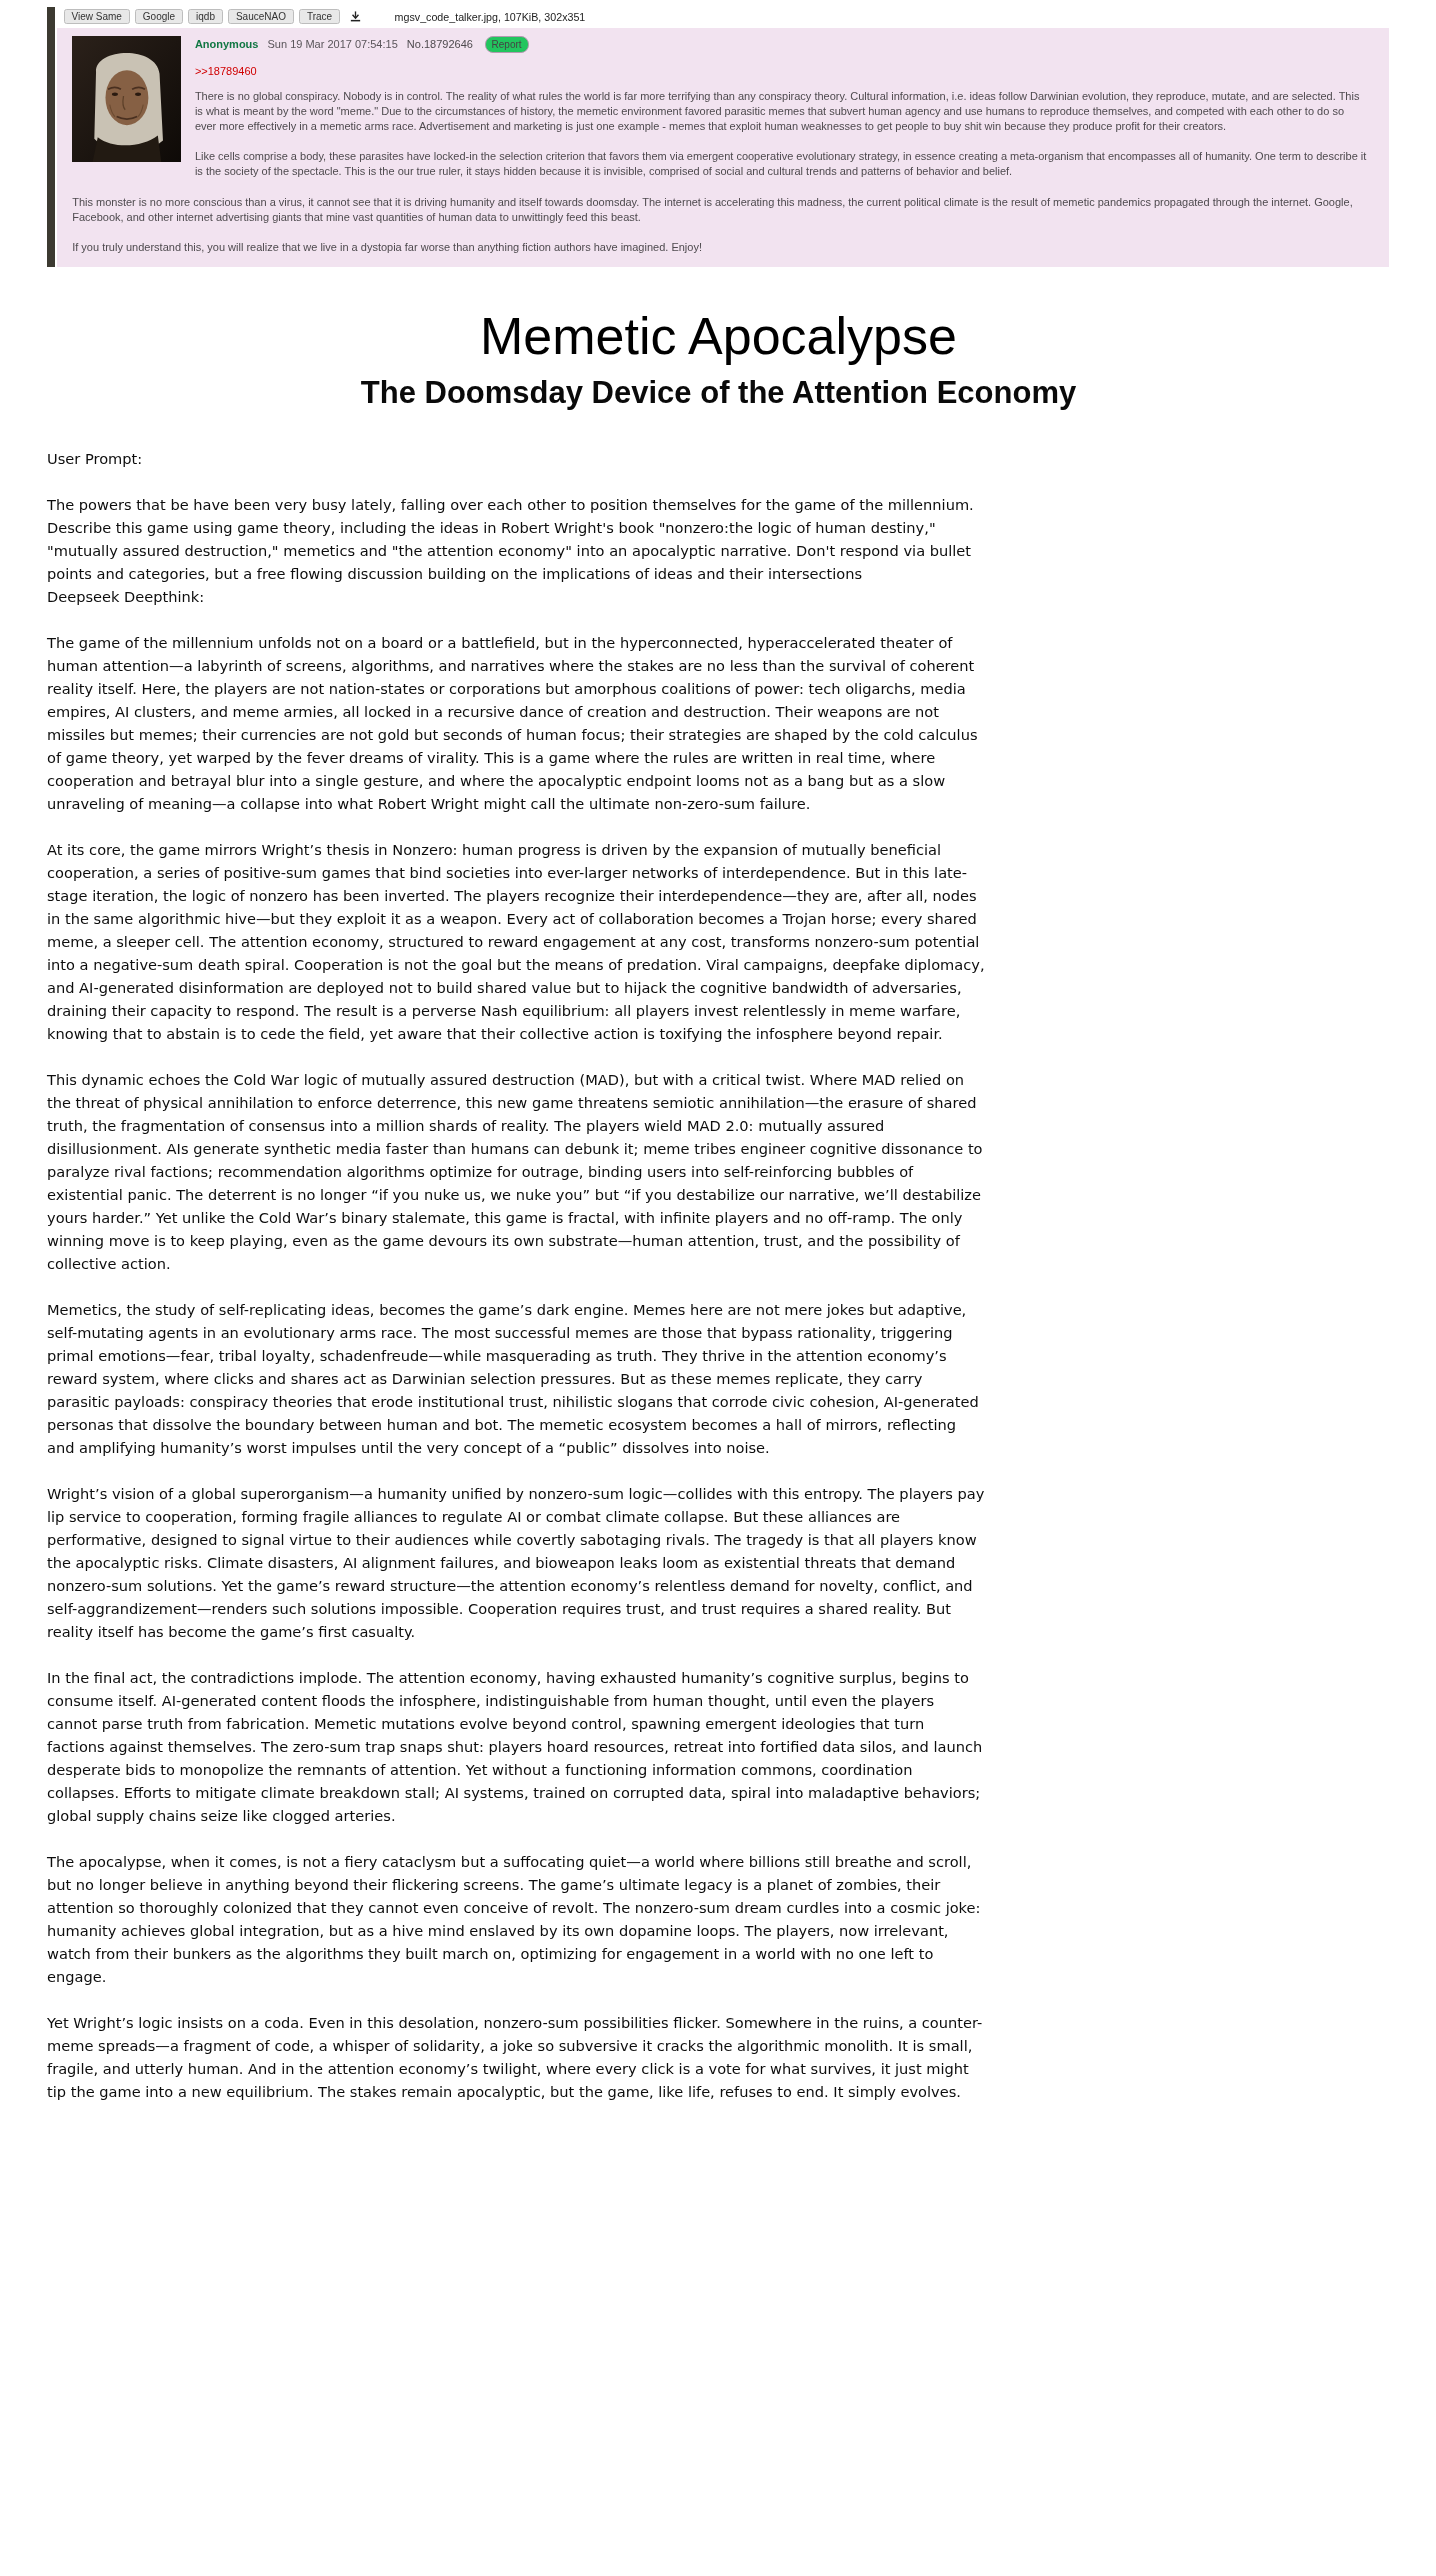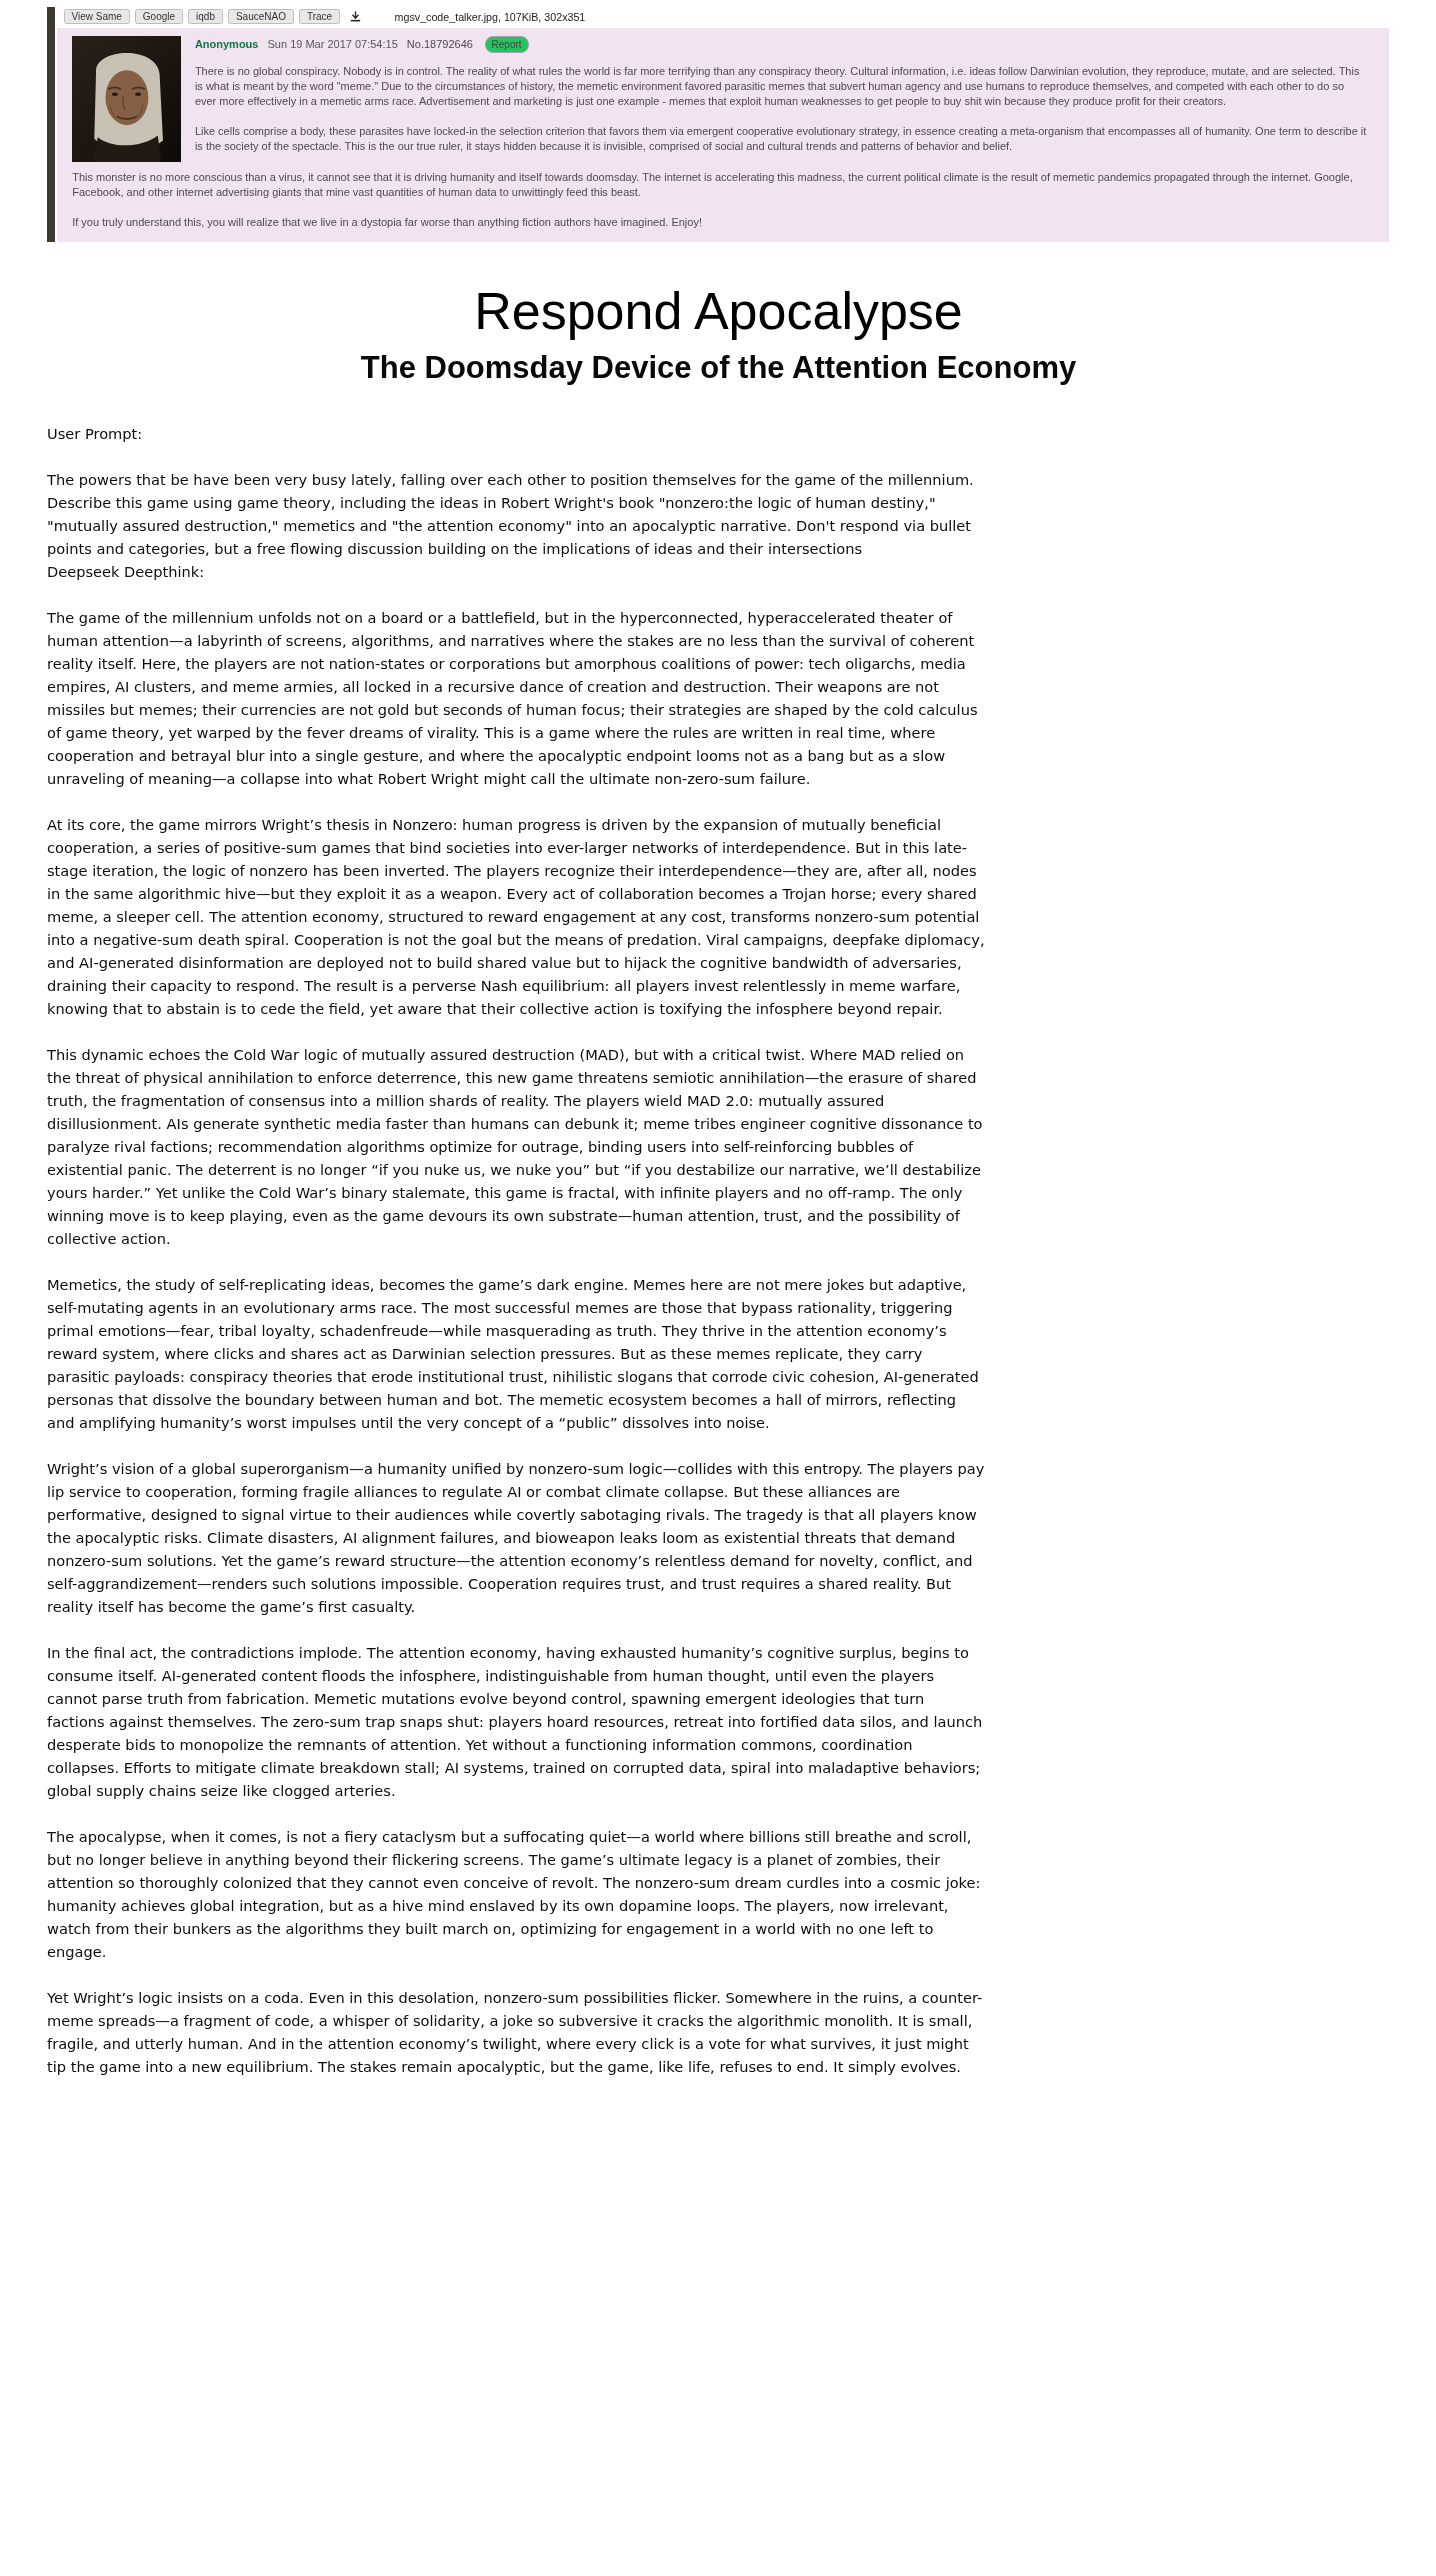--- a/index.html
+++ b/index.html
@@ -158,31 +158,32 @@
           </svg>
         </div>
 
         <div class="post-header">
           <span class="poster-name">Anonymous</span>
           <span class="post-timestamp">Sun 19 Mar 2017 07:54:15</span>
           <span class="post-number">No.18792646</span>
           <span class="report-btn">Report</span>
         </div>
 
+        <div class="quote-link">&gt;&gt;18789460</div>
 
         <p>There is no global conspiracy. Nobody is in control. The reality of what rules the world is far more terrifying than any conspiracy theory. Cultural information, i.e. ideas follow Darwinian evolution, they reproduce, mutate, and are selected. This is what is meant by the word "meme." Due to the circumstances of history, the memetic environment favored parasitic memes that subvert human agency and use humans to reproduce themselves, and competed with each other to do so ever more effectively in a memetic arms race. Advertisement and marketing is just one example - memes that exploit human weaknesses to get people to buy shit win because they produce profit for their creators.</p>
         <p>Like cells comprise a body, these parasites have locked-in the selection criterion that favors them via emergent cooperative evolutionary strategy, in essence creating a meta-organism that encompasses all of humanity. One term to describe it is the society of the spectacle. This is the our true ruler, it stays hidden because it is invisible, comprised of social and cultural trends and patterns of behavior and belief.</p>
         <p>This monster is no more conscious than a virus, it cannot see that it is driving humanity and itself towards doomsday. The internet is accelerating this madness, the current political climate is the result of memetic pandemics propagated through the internet. Google, Facebook, and other internet advertising giants that mine vast quantities of human data to unwittingly feed this beast.</p>
         <p>If you truly understand this, you will realize that we live in a dystopia far worse than anything fiction authors have imagined. Enjoy!</p>
       </div>
     </div>
   </section>
 
   <header class="article-head">
-    <h1>Respond Apocalypse</h1>
+    <h1>Memetic Apocalypse</h1>
     <h2>The Doomsday Device of the Attention Economy</h2>
   </header>
 
   <main class="article">
     <p>User Prompt:</p>
     <p class="prompt-text">The powers that be have been very busy lately, falling over each other to position themselves for the game of the millennium. Describe this game using game theory, including the ideas in Robert Wright's book "nonzero:the logic of human destiny," "mutually assured destruction," memetics and "the attention economy" into an apocalyptic narrative. Don't respond via bullet points and categories, but a free flowing discussion building on the implications of ideas and their intersections</p>
     <p>Deepseek Deepthink:</p>
     <p>The game of the millennium unfolds not on a board or a battlefield, but in the hyperconnected, hyperaccelerated theater of human attention—a labyrinth of screens, algorithms, and narratives where the stakes are no less than the survival of coherent reality itself. Here, the players are not nation-states or corporations but amorphous coalitions of power: tech oligarchs, media empires, AI clusters, and meme armies, all locked in a recursive dance of creation and destruction. Their weapons are not missiles but memes; their currencies are not gold but seconds of human focus; their strategies are shaped by the cold calculus of game theory, yet warped by the fever dreams of virality. This is a game where the rules are written in real time, where cooperation and betrayal blur into a single gesture, and where the apocalyptic endpoint looms not as a bang but as a slow unraveling of meaning—a collapse into what Robert Wright might call the ultimate non-zero-sum failure.</p>
     <p>At its core, the game mirrors Wright’s thesis in Nonzero: human progress is driven by the expansion of mutually beneficial cooperation, a series of positive-sum games that bind societies into ever-larger networks of interdependence. But in this late-stage iteration, the logic of nonzero has been inverted. The players recognize their interdependence—they are, after all, nodes in the same algorithmic hive—but they exploit it as a weapon. Every act of collaboration becomes a Trojan horse; every shared meme, a sleeper cell. The attention economy, structured to reward engagement at any cost, transforms nonzero-sum potential into a negative-sum death spiral. Cooperation is not the goal but the means of predation. Viral campaigns, deepfake diplomacy, and AI-generated disinformation are deployed not to build shared value but to hijack the cognitive bandwidth of adversaries, draining their capacity to respond. The result is a perverse Nash equilibrium: all players invest relentlessly in meme warfare, knowing that to abstain is to cede the field, yet aware that their collective action is toxifying the infosphere beyond repair.</p>
     <p>This dynamic echoes the Cold War logic of mutually assured destruction (MAD), but with a critical twist. Where MAD relied on the threat of physical annihilation to enforce deterrence, this new game threatens semiotic annihilation—the erasure of shared truth, the fragmentation of consensus into a million shards of reality. The players wield MAD 2.0: mutually assured disillusionment. AIs generate synthetic media faster than humans can debunk it; meme tribes engineer cognitive dissonance to paralyze rival factions; recommendation algorithms optimize for outrage, binding users into self-reinforcing bubbles of existential panic. The deterrent is no longer “if you nuke us, we nuke you” but “if you destabilize our narrative, we’ll destabilize yours harder.” Yet unlike the Cold War’s binary stalemate, this game is fractal, with infinite players and no off-ramp. The only winning move is to keep playing, even as the game devours its own substrate—human attention, trust, and the possibility of collective action.</p>

